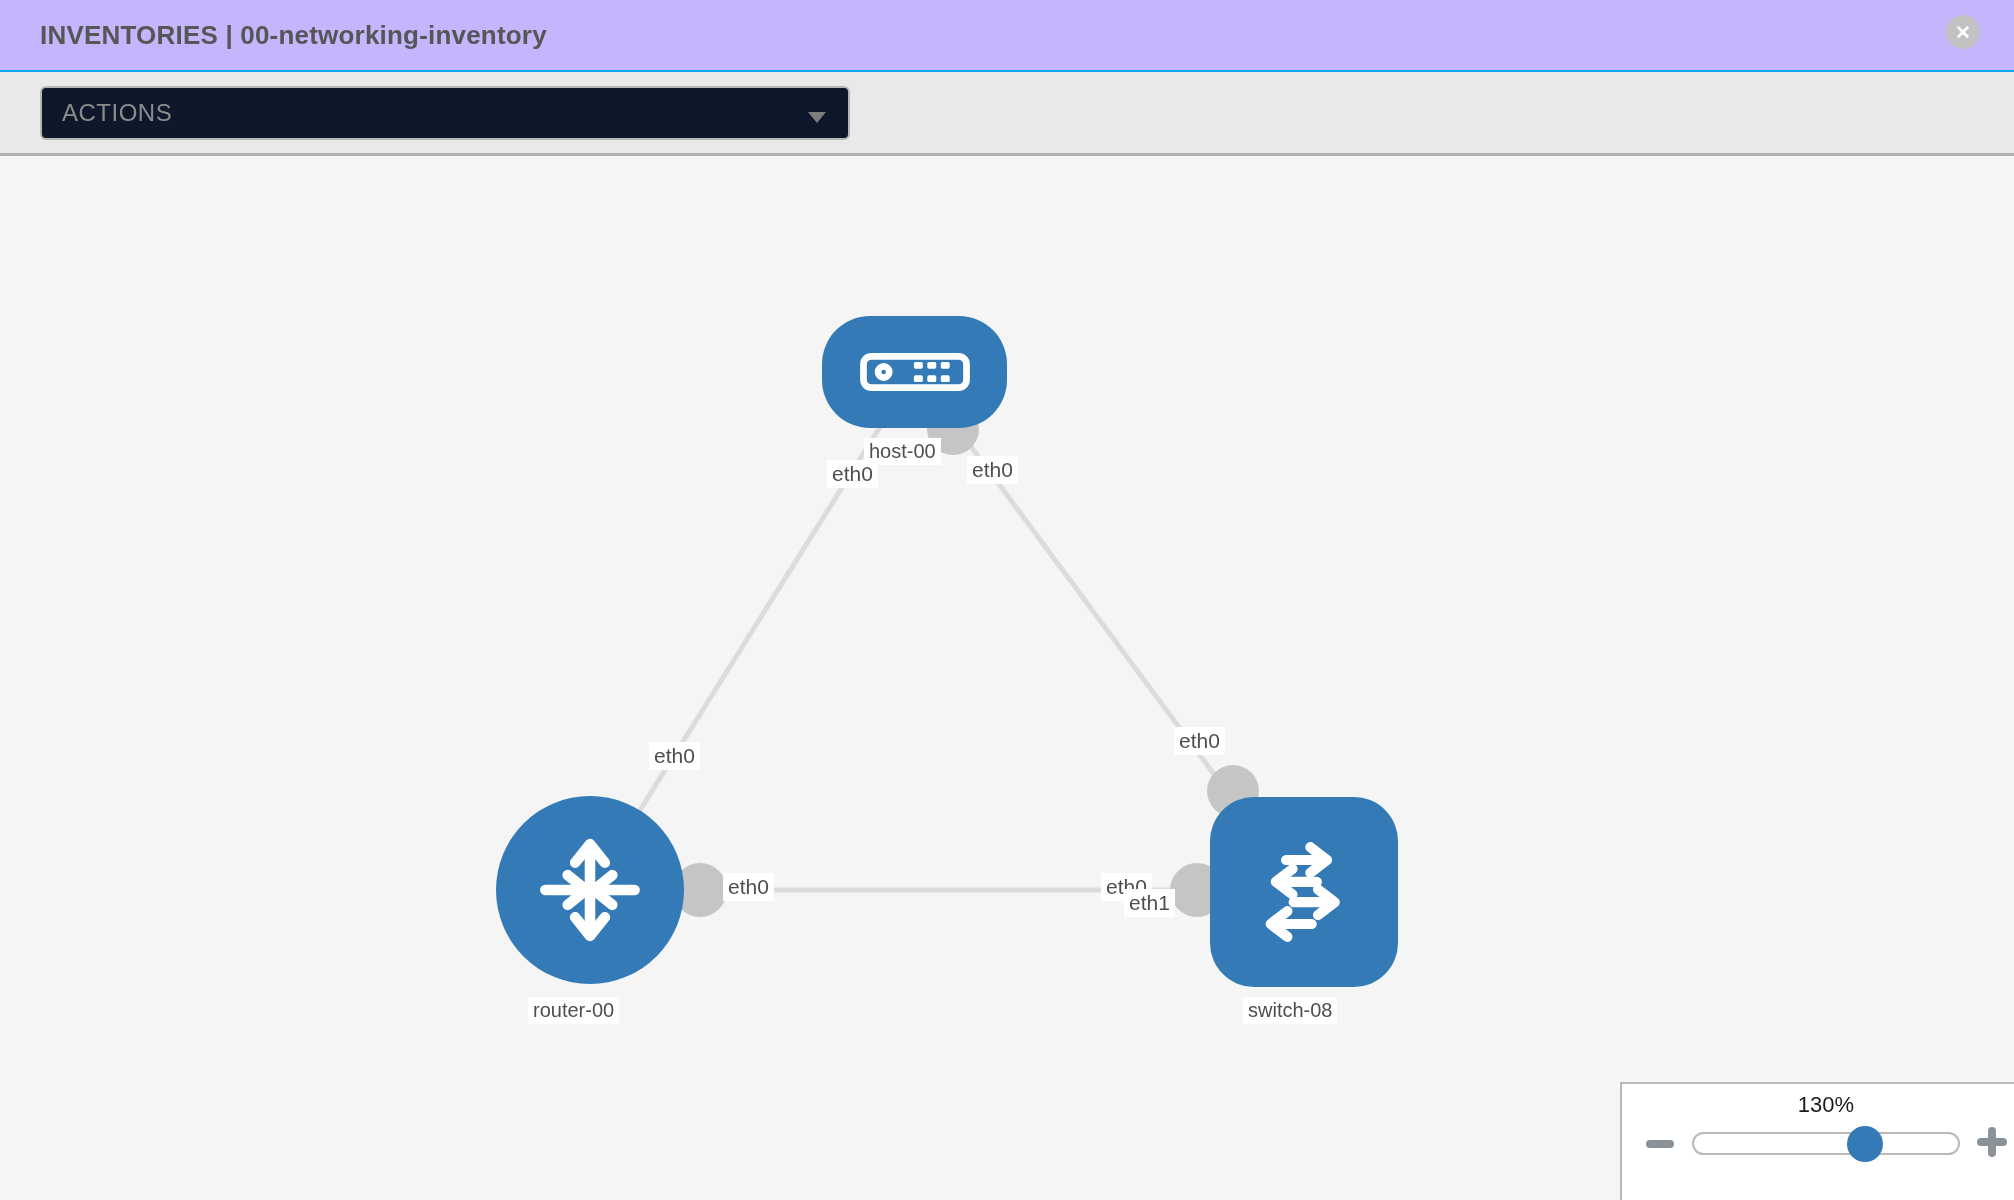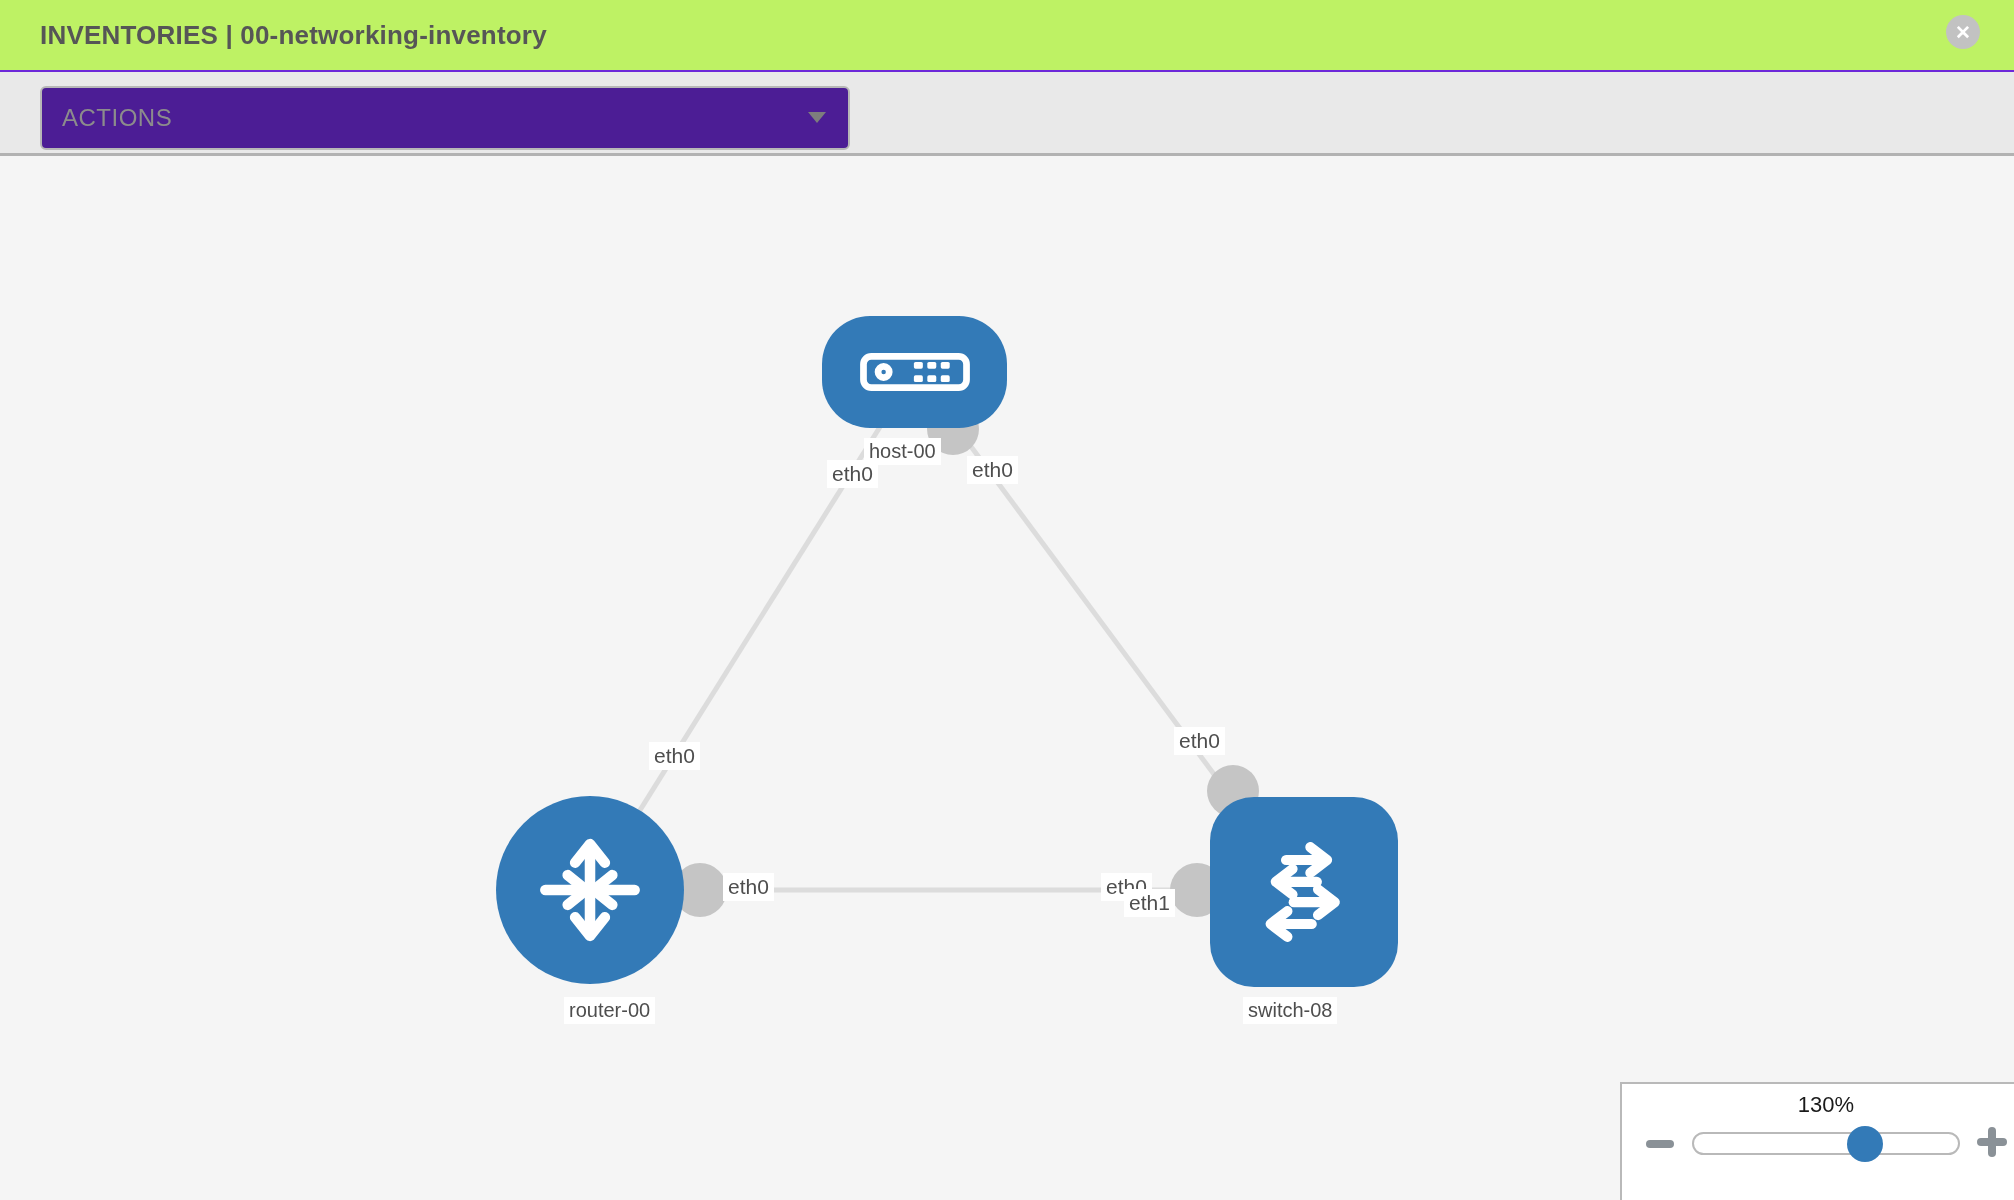--- a/index.html
+++ b/index.html
@@ -1,28 +1,28 @@
 <!DOCTYPE html>
 <html><head>
 <meta charset="utf-8">
 <style>
   * { margin:0; padding:0; box-sizing:border-box; }
   html,body { width:2014px; height:1200px; }
   body { font-family:"Liberation Sans", sans-serif; }
   .app { position:relative; width:2014px; height:1200px; overflow:hidden; background:#f5f5f5; }
 
   
-  .header { position:absolute; left:0; top:0; width:2014px; height:72px; background:#bef264; border-bottom:2px solid #6d28d9; }
+  .header { position:absolute; left:0; top:0; width:2014px; height:72px; background:#c4b5fd; border-bottom:2px solid #0ea5e9; }
   .page-title { position:absolute; left:40px; top:20px; font-size:26px; font-weight:bold; color:#565656; letter-spacing:0.2px; }
   .close-btn { position:absolute; left:1946px; top:15px; width:34px; height:34px; border-radius:50%; background:#c2c2c2; cursor:pointer; display:flex; align-items:center; justify-content:center; }
   .close-btn span { color:#ffffff; font-size:19px; font-weight:bold; line-height:1; }
 
   
   .toolbar { position:absolute; left:0; top:72px; width:2014px; height:84px; background:#e9e9e9; border-bottom:3px solid #b2b2b2; }
-  .dropdown { position:absolute; top:14px; height:64px; background:#4c1d95; border:2px solid #b7b7b7; border-radius:6px; display:flex; align-items:center; padding:0 20px; cursor:pointer; }
+  .dropdown { position:absolute; top:14px; height:54px; background:#0f172a; border:2px solid #b7b7b7; border-radius:6px; display:flex; align-items:center; padding:0 20px; cursor:pointer; }
   .dropdown .dd-label { font-size:24px; color:#8c8c8c; letter-spacing:0.5px; }
   .caret { position:absolute; right:22px; top:24px; width:0; height:0; border-left:9px solid transparent; border-right:9px solid transparent; border-top:11px solid #7d7d7d; }
   .dd-actions { left:40px; width:810px; }
   .dd-search { left:1203px; width:790px; }
   .tool-icon { position:absolute; top:94px; width:40px; height:40px; cursor:pointer; }
   .tool-icon.wrench { left:1050px; }
   .tool-icon.key { left:1116px; }
 
   
   .canvas { position:absolute; left:0; top:159px; width:2014px; height:1041px; background:#f5f5f5; }
@@ -37,21 +37,21 @@
   .name-label { font-size:20px; }
   .if-label { font-size:21px; }
   .lbl-host-name   { left:864px;  top:438px; }
   .lbl-host-ifl    { left:827px;  top:460px; }
   .lbl-host-ifr    { left:967px;  top:456px; }
   .lbl-hr-mid      { left:649px;  top:742px; }
   .lbl-hs-mid      { left:1174px; top:727px; }
   .lbl-router-ifr  { left:723px;  top:873px; }
   .lbl-sw-back     { left:1101px; top:873px; }
   .lbl-sw-front    { left:1124px; top:873px; }
-  .lbl-router-name { left:528px;  top:997px;margin-left:36px; }
+  .lbl-router-name { left:528px;  top:997px; }
   .lbl-switch-name { left:1243px; top:997px; }
 
   
   .zoom-panel { position:absolute; left:1620px; top:1082px; width:420px; height:140px; background:#ffffff; border:2px solid #b9b9b9; }
   .zoom-level { position:absolute; left:70px; top:8px; width:268px; text-align:center; font-size:22px; color:#1a1a1a; }
   .zoom-minus { position:absolute; left:24px; top:56px; width:28px; height:8px; border-radius:4px; background:#8a9197; cursor:pointer; }
   .zoom-track { position:absolute; left:70px; top:48px; width:268px; height:23px; background:#ffffff; border:2px solid #b9b9b9; border-radius:12px; cursor:pointer; }
   .zoom-handle { position:absolute; left:225px; top:42px; width:36px; height:36px; border-radius:50%; background:#337ab7; cursor:pointer; }
   .zoom-plus { position:absolute; left:352px; top:40px; width:36px; height:36px; cursor:pointer; }
   .zoom-plus .pbar-h { position:absolute; left:3px; top:14px; width:30px; height:8px; border-radius:4px; background:#8a9197; }

